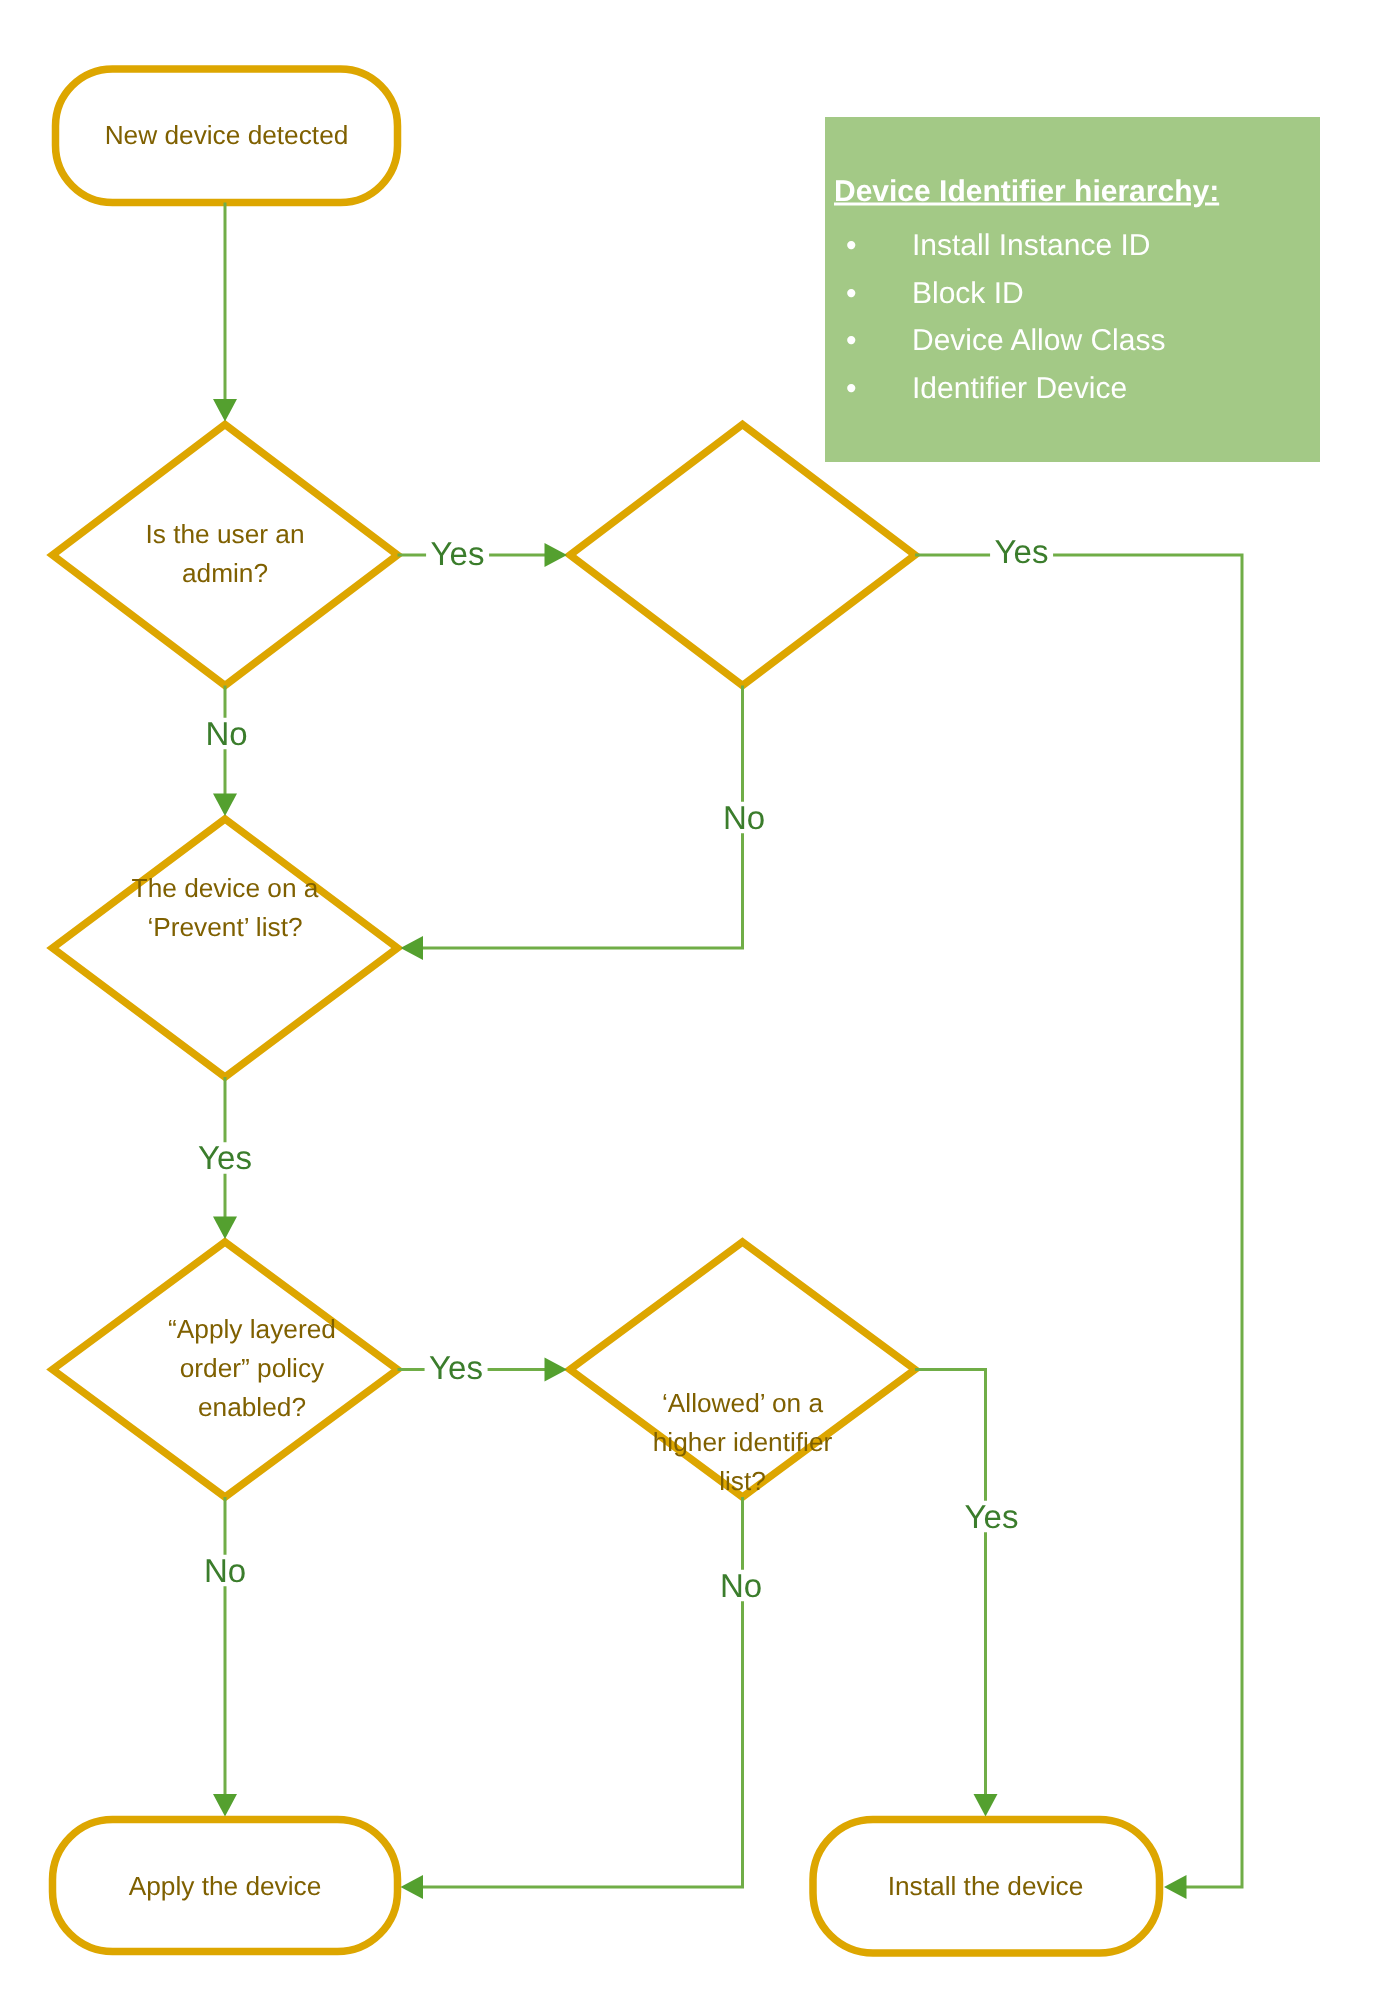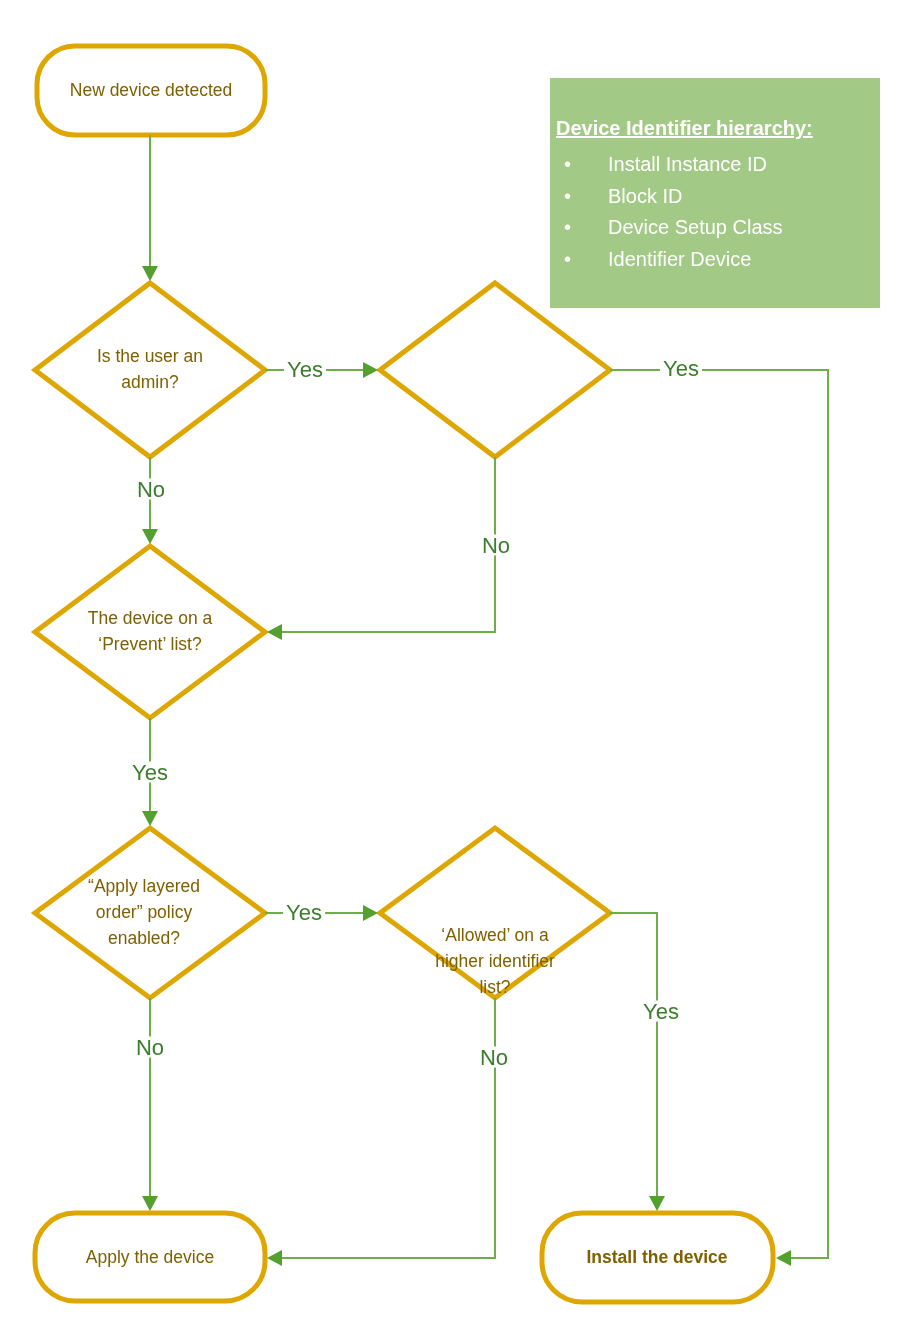--- a/index.html
+++ b/index.html
@@ -74,25 +74,25 @@
     <polygon class="arrow" points="791,1250 791,1266 776,1258"></polygon>
     <polygon class="arrow" points="142,811 158,811 150,826"></polygon>
     <polygon class="arrow" points="363,905 363,921 378,913"></polygon>
     <polygon class="arrow" points="142,1196 158,1196 150,1211"></polygon>
     <polygon class="arrow" points="282,1250 282,1266 267,1258"></polygon>
     <polygon class="arrow" points="649,1196 665,1196 657,1211"></polygon>
   </svg>
 
   <div class="node-text" style="left:151px; top:90px;  width:210px;">New device detected</div>
   <div class="node-text" style="left:150px; top:369px; width:126px;">Is the user an admin?</div>
-  <div class="node-text" style="left:150px; top:631px; width:134px;">The device on a ‘Prevent’ list?</div>
-  <div class="node-text" style="left:144px; top:912px; width:120px;">“Apply layered order” policy enabled?</div>
+  <div class="node-text" style="left:150px; top:605px; width:134px;">The device on a ‘Prevent’ list?</div>
+  <div class="node-text" style="left:168px; top:912px; width:120px;">“Apply layered order” policy enabled?</div>
   <div class="node-text" style="left:495px; top:961px; width:136px;">‘Allowed’ on a higher identifier list?</div>
   <div class="node-text" style="left:150px; top:1257px; width:200px;">Apply the device</div>
-  <div class="node-text" style="left:657px; top:1257px; width:200px;font-weight:bold;">Install the device</div>
+  <div class="node-text" style="left:657px; top:1257px; width:200px;">Install the device</div>
 
   <span class="edge-label" style="left:305px; top:369px;">Yes</span>
   <span class="edge-label" style="left:151px; top:489px;">No</span>
   <span class="edge-label" style="left:681px; top:368px;">Yes</span>
   <span class="edge-label" style="left:496px; top:545px;">No</span>
   <span class="edge-label" style="left:150px; top:772px;">Yes</span>
   <span class="edge-label" style="left:304px; top:912px;">Yes</span>
   <span class="edge-label" style="left:150px; top:1047px;">No</span>
   <span class="edge-label" style="left:661px; top:1011px;">Yes</span>
   <span class="edge-label" style="left:494px; top:1057px;">No</span>
@@ -103,21 +103,21 @@
       <li>
         <span class="bullet-icon">•</span>
         <span>Install Instance ID</span>
       </li>
       <li>
         <span class="bullet-icon">•</span>
         <span>Block ID</span>
       </li>
       <li>
         <span class="bullet-icon">•</span>
-        <span>Device Setup Class</span>
+        <span>Device Allow Class</span>
       </li>
       <li>
         <span class="bullet-icon">•</span>
         <span>Identifier Device</span>
       </li>
     </ul>
   </div>
 
 </div>
 

